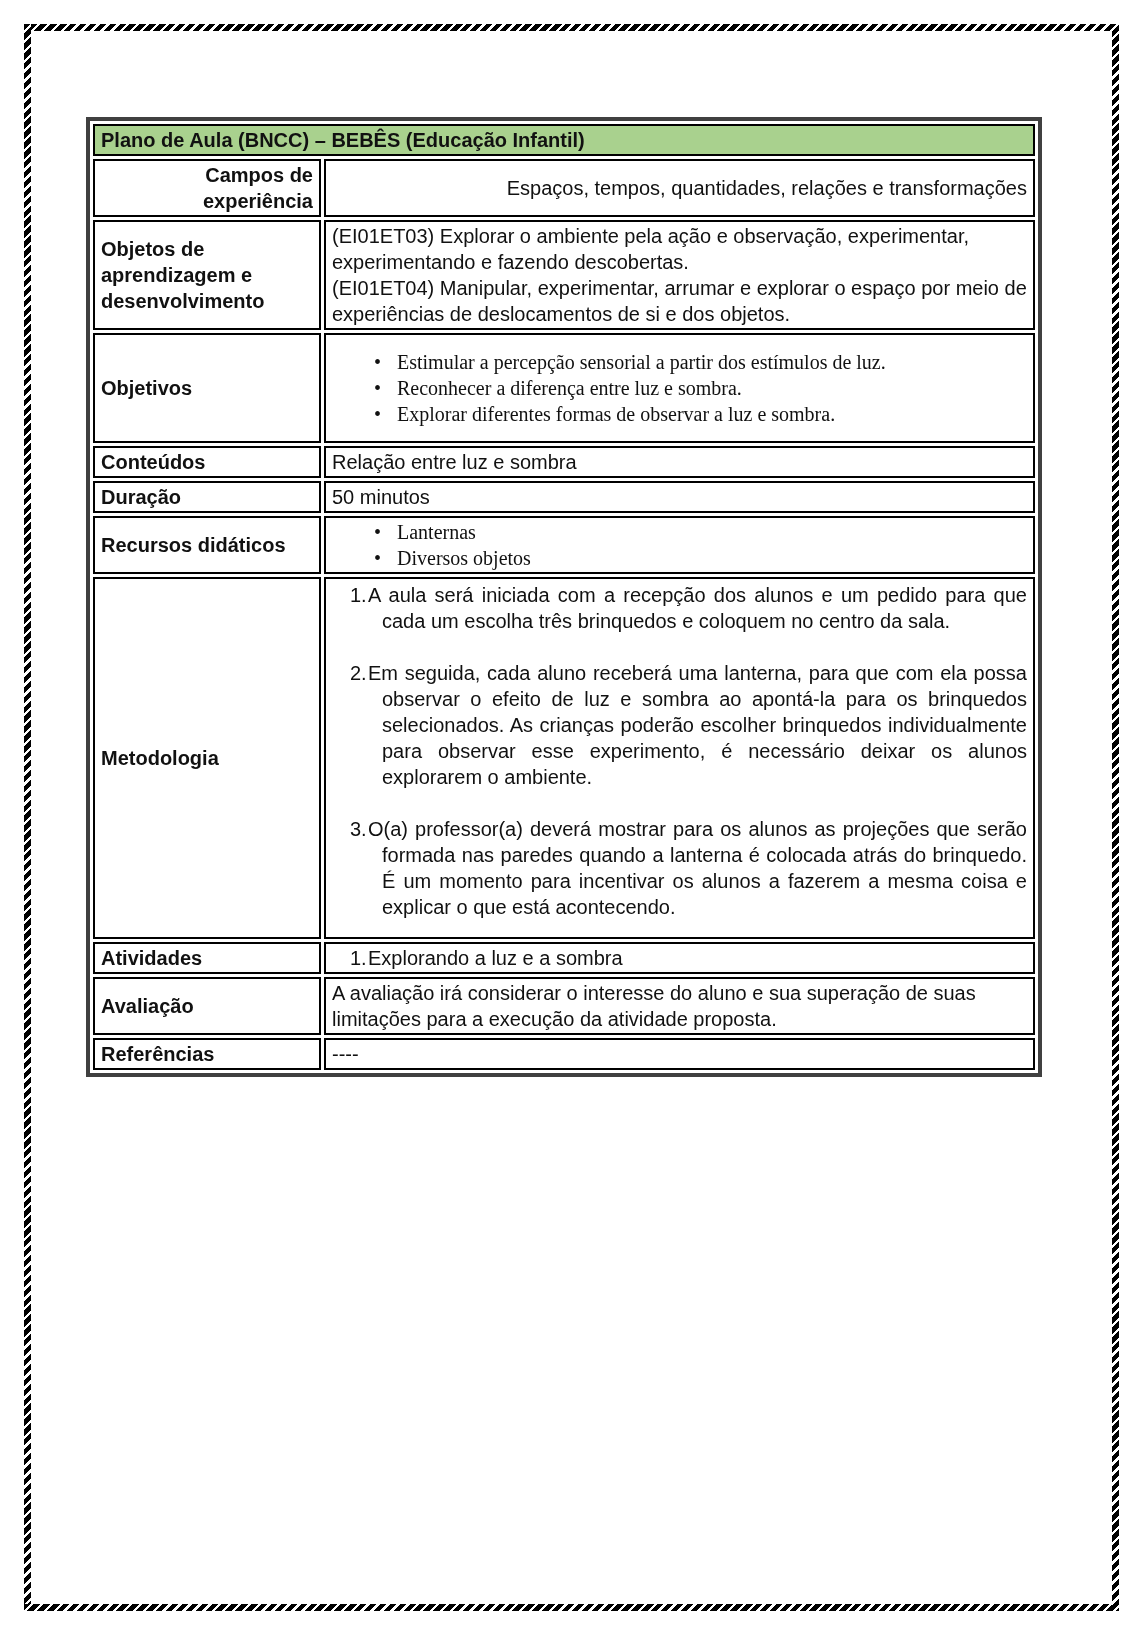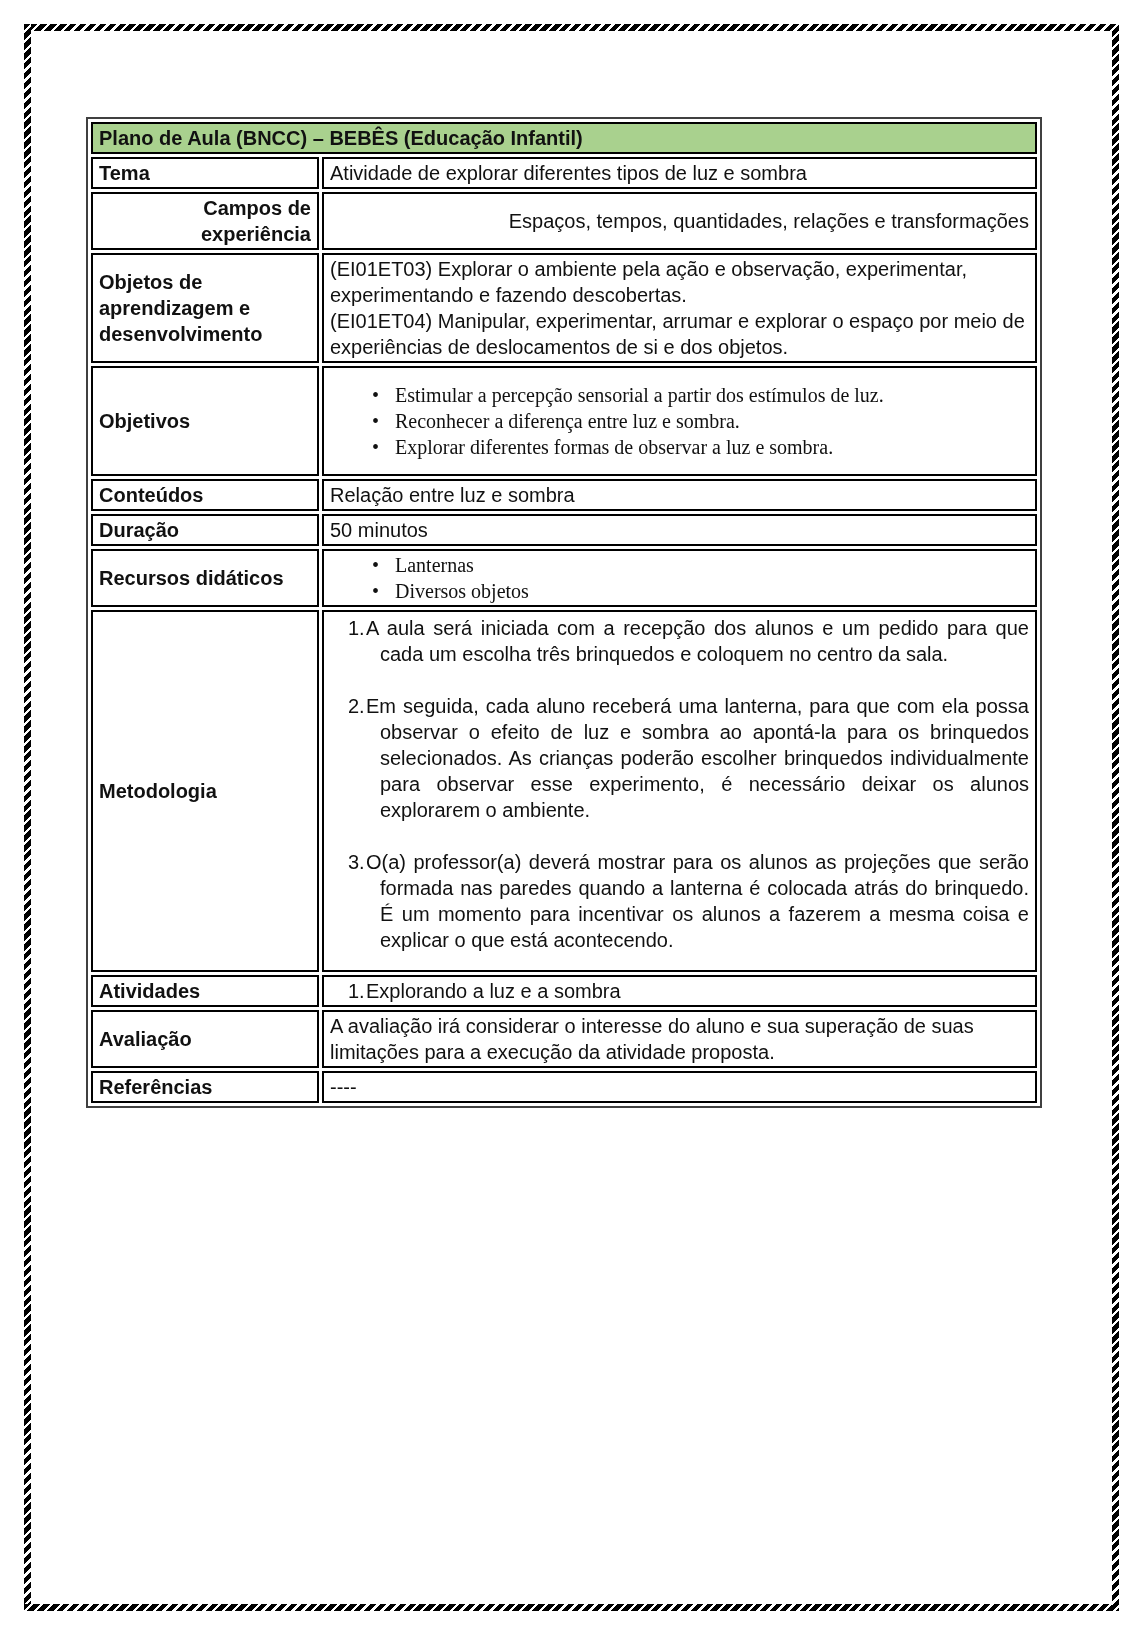--- a/index.html
+++ b/index.html
@@ -17,21 +17,21 @@
   .band-v{width:7px;background:repeating-linear-gradient(135deg,#000 0 4.5px,#fff 4.5px 7px);}
   .band-top{left:31px;top:24px;width:1088px;}
   .band-bottom{left:24px;top:1604px;width:1088px;}
   .band-left{left:24px;top:24px;height:1580px;}
   .band-right{left:1112px;top:31px;height:1580px;}
 
   
   .plan-wrap{position:absolute;left:86px;top:117px;width:956px;}
   table.plan{
     width:100%;
-    border:2px solid #404040;
+    border:4px solid #404040;
     border-collapse:separate;
     border-spacing:3px;
     background:#fff;
     font-size:20px;
     line-height:26px;
   }
   table.plan td{
     border:2px solid #000;
     vertical-align:middle;
     padding:1px 6px;
@@ -68,24 +68,20 @@
 <div class="frame-band band-v band-right"></div>
 <div class="frame-band band-h band-bottom"></div>
 <div class="frame-band band-v band-left"></div>
 
 <div class="plan-wrap">
   <table class="plan">
     <tbody>
       <tr style="height:28px;">
         <td class="hdr" colspan="2" style="background: rgb(169, 209, 142);">Plano de Aula (BNCC) – BEBÊS (Educação Infantil)</td>
       </tr>
-    <tr style="height: 30px;">
-          <td class="lbl">Tema</td>
-          <td class="val">Atividade de explorar diferentes tipos de luz e sombra</td>
-        </tr>
         <tr style="height: 56px; text-align: right;">
           <td class="lbl">Campos de experiência</td>
           <td class="val">Espaços, tempos, quantidades, relações e transformações</td>
         </tr>
         <tr style="height: 102px;">
           <td class="lbl">Objetos de aprendizagem e desenvolvimento</td>
           <td class="val">
             <p>(EI01ET03) Explorar o ambiente pela ação e observação, experimentar, experimentando e fazendo descobertas.</p>
             <p>(EI01ET04) Manipular, experimentar, arrumar e explorar o espaço por meio de experiências de deslocamentos de si e dos objetos.</p>
           </td>

